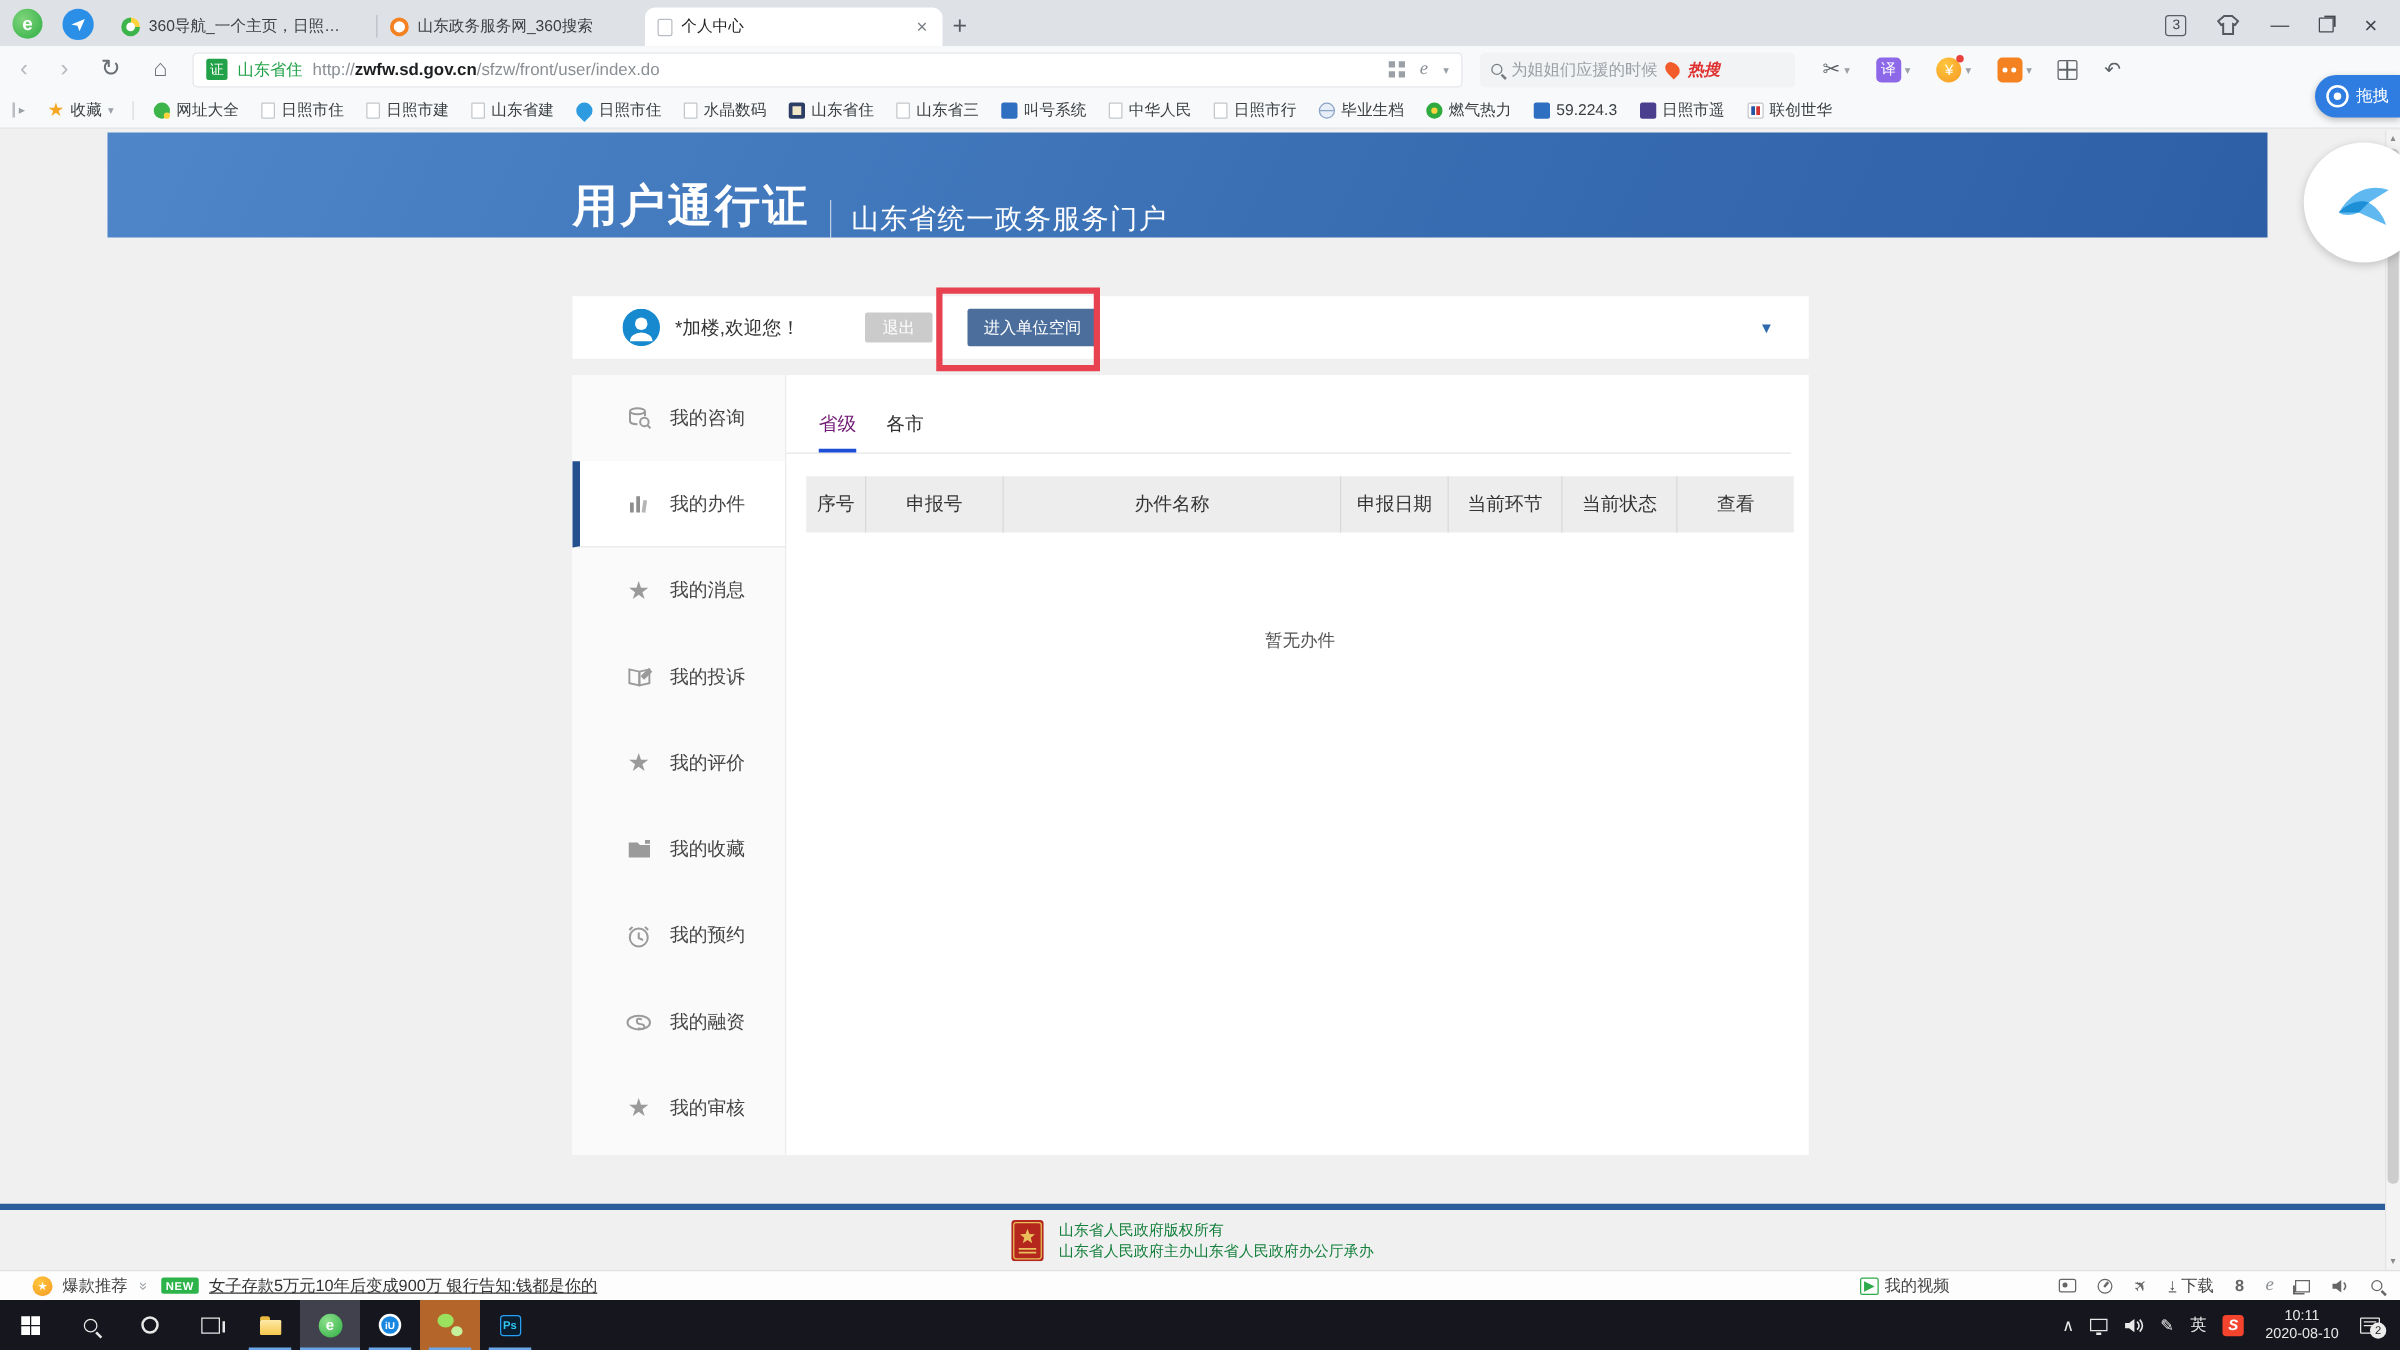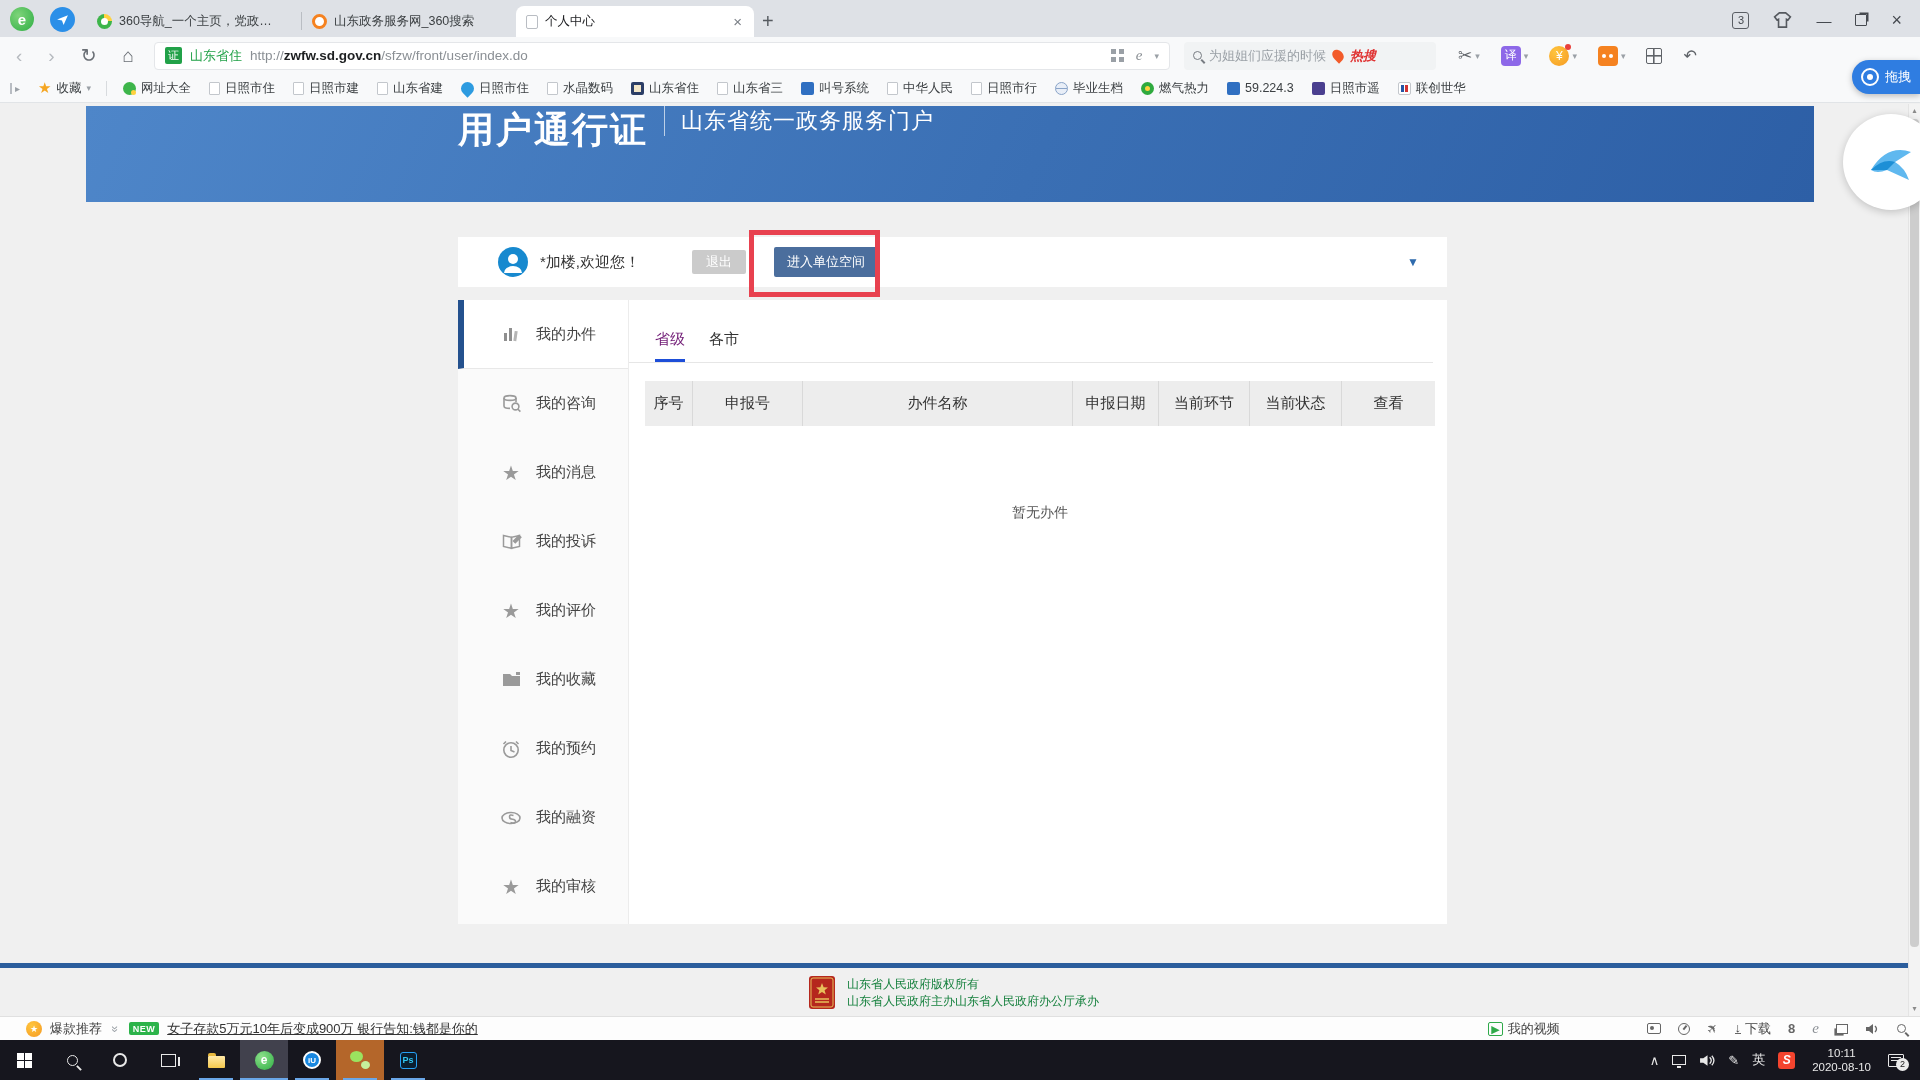--- a/index.html
+++ b/index.html
@@ -93,23 +93,23 @@
     background-image:linear-gradient(#8aa4c8,#8aa4c8);background-size:100% 1px;
     background-position:0 5px;background-repeat:no-repeat}
   .fv-green{border-radius:50%;background:#2faa3e;position:relative}
   .fv-green::after{content:"";position:absolute;inset:4px;border-radius:50%;background:#ffd23e}
   .fv-purple{background:#4a3f8f}
   .fv-ic{background:#fff;border:1px solid #c3c7cc;position:relative}
   .fv-ic::after{content:"";position:absolute;left:2px;top:2px;width:3px;height:7px;background:#2455a4;box-shadow:4px 0 0 #d23333}
 
   
   #viewport{position:absolute;left:0;top:104px;width:1920px;height:912px;background:#f0f0f0;overflow:hidden}
-  .banner{position:absolute;left:86px;top:2px;width:1728px;height:96px;
+  .banner{position:absolute;left:86px;top:2px;width:1728px;height:84px;
     background:linear-gradient(115deg,#4e86c9 0%,#3a6fb4 55%,#2d5fa6 100%);
-    display:flex;align-items:flex-start;padding-left:372px;color:#fff}
+    display:flex;align-items:flex-end;padding-left:372px;color:#fff}
   .btitle{font-size:36px;font-weight:bold;letter-spacing:2px}
   .bdiv{width:1px;height:30px;background:rgba(255,255,255,.65);margin:0 16px}
   .bsub{font-size:22px;letter-spacing:1px}
   .userbar{position:absolute;left:458px;top:133px;width:989px;height:50px;background:#fff;
     display:flex;align-items:center;padding-left:40px}
   .avatar{width:30px;height:30px;flex:none}
   .welcome{font-size:15px;color:#333;margin-left:12px}
   .btn-logout{margin-left:52px;width:54px;height:24px;background:#cbcbcb;color:#fff;font-size:13px;
     display:flex;align-items:center;justify-content:center;border-radius:2px}
   .btn-enter{margin-left:28px;width:104px;height:30px;background:#4b6e9d;color:#fff;font-size:13px;
@@ -221,21 +221,21 @@
 
 <div id="tabbar">
   <div class="brand">e</div>
   <div class="navplane">
     <svg width="13" height="13" viewBox="0 0 24 24">
         <path d="M2 12L22 4l-8 18-3-8z" fill="#fff"></path>
       </svg>
   </div>
   <div class="tab">
     <span class="fav fav-360"></span>
-    <span class="tlabel">360导航_一个主页，党政机关</span>
+    <span class="tlabel">360导航_一个主页，日照市住</span>
   </div>
   <div class="tsep"></div>
   <div class="tab">
     <span class="fav fav-o"></span>
     <span class="tlabel">山东政务服务网_360搜索</span>
   </div>
   <div class="tab active">
     <span class="fav-doc"></span>
     <span class="tlabel">个人中心</span>
     <span class="tclose">×</span>
@@ -390,41 +390,41 @@
     </svg>
     <span class="welcome">*加楼,欢迎您！</span>
     <span class="btn-logout">退出</span>
     <span class="btn-enter">进入单位空间</span>
     <span class="ddown">▼</span>
   </div>
   <div class="redbox"></div>
 
   <div class="content">
     <div class="sidebar">
-      <div class="sitem active">
-        <span class="sic">
-          <svg width="20" height="20" viewBox="0 0 20 20">
-              <rect x="3" y="9" width="3" height="8" fill="#8f8f8f"></rect>
-              <rect x="8" y="4" width="3" height="13" fill="#8f8f8f"></rect>
-              <rect x="13" y="7" width="3" height="10" fill="#b5b5b5" transform="rotate(8 14 12)"></rect>
-            </svg>
-        </span>
-          <span>我的办件</span>
-      </div>
       <div class="sitem">
         <span class="sic">
           <svg width="21" height="21" viewBox="0 0 21 21" fill="none" stroke="#9a9a9a" stroke-width="1.6">
               <ellipse cx="9" cy="5" rx="6" ry="2.4"></ellipse>
               <path d="M3 5v8c0 1.4 2.7 2.4 6 2.4"></path>
               <path d="M15 5v4"></path>
               <circle cx="14.5" cy="13.5" r="3.4"></circle>
               <path d="M17 16.2l2.4 2.4"></path>
             </svg>
         </span>
           <span>我的咨询</span>
+      </div>
+      <div class="sitem active">
+        <span class="sic">
+          <svg width="20" height="20" viewBox="0 0 20 20">
+              <rect x="3" y="9" width="3" height="8" fill="#8f8f8f"></rect>
+              <rect x="8" y="4" width="3" height="13" fill="#8f8f8f"></rect>
+              <rect x="13" y="7" width="3" height="10" fill="#b5b5b5" transform="rotate(8 14 12)"></rect>
+            </svg>
+        </span>
+          <span>我的办件</span>
       </div>
       <div class="sitem">
         <span class="sic star-g">★</span>
         <span>我的消息</span>
       </div>
       <div class="sitem">
         <span class="sic">
           <svg width="21" height="21" viewBox="0 0 21 21" fill="none" stroke="#9a9a9a" stroke-width="1.5">
               <path d="M2.5 4.5l8 1.8v11l-8-1.8z"></path>
               <path d="M18.5 4.5l-8 1.8v11l8-1.8z"></path>

